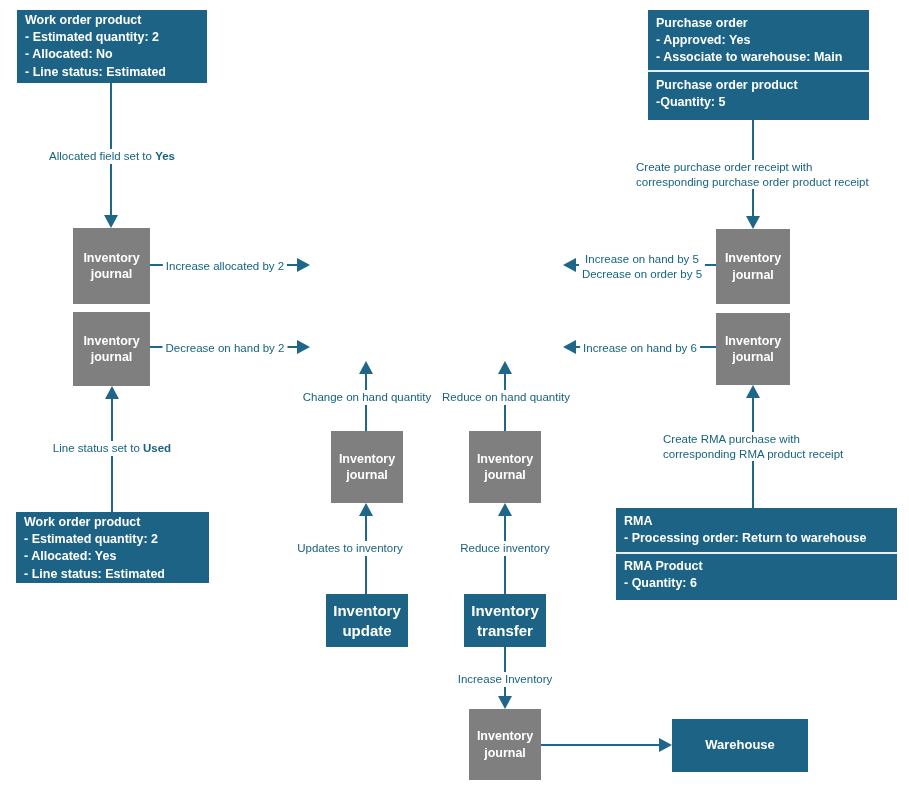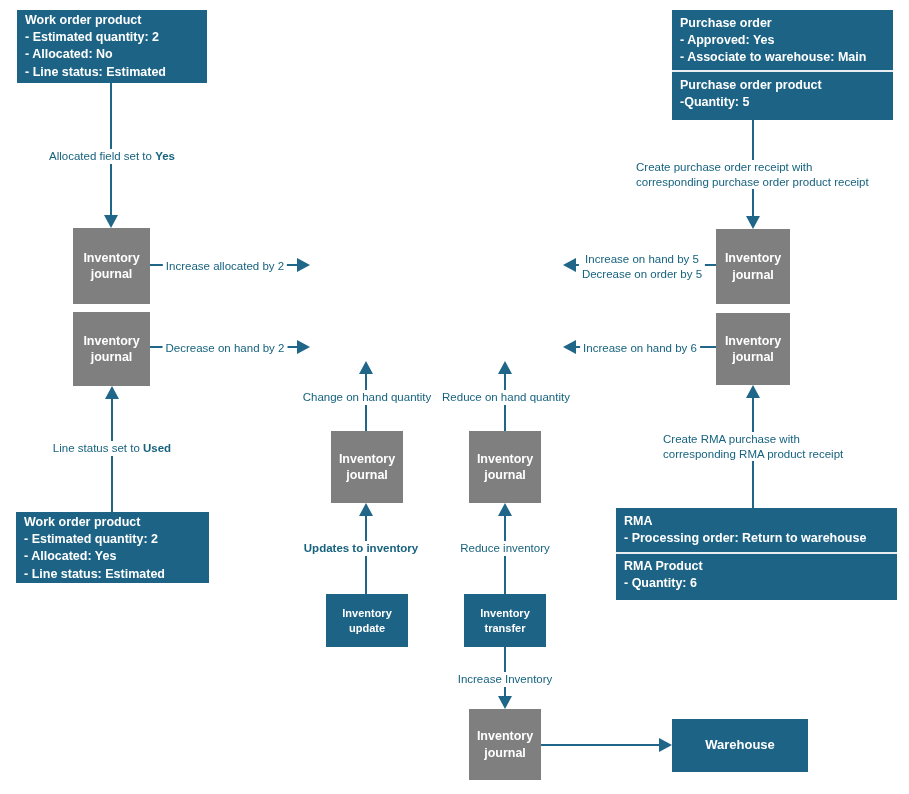--- a/index.html
+++ b/index.html
@@ -13,21 +13,21 @@
     background:#7f7f7f;display:flex;align-items:center;justify-content:center;
     text-align:center;font-size:12.5px;line-height:1.3;padding:20px;
   }
   .listbox{font-size:12.5px;line-height:17.2px;}
   .listbox .ln{white-space:nowrap;}
   .sect{box-sizing:border-box;padding:4px 8px 0 8px;}
   .divider{height:2px;background:#e9eef2;}
   .centerbox{display:flex;flex-direction:column;}
   .centerbox .hdr{height:56px;display:flex;justify-content:center;align-items:flex-start;padding-top:11px;font-size:13px;box-sizing:border-box;}
   .centerbox .bdy{flex:1;display:flex;justify-content:center;align-items:center;font-size:13px;}
-  .flexcenter{display:flex;align-items:center;justify-content:center;text-align:center;font-size:11px;line-height:1.3;}
+  .flexcenter{display:flex;align-items:center;justify-content:center;text-align:center;font-size:15px;line-height:1.3;}
   .vline,.hline{position:absolute;background:#1f6688;}
   .vline{width:2px;}
   .hline{height:2px;}
   .arr{position:absolute;width:0;height:0;}
   .arr.down{border-left:7px solid transparent;border-right:7px solid transparent;border-top:13px solid #1f6688;}
   .arr.up{border-left:7px solid transparent;border-right:7px solid transparent;border-bottom:13px solid #1f6688;}
   .arr.right{border-top:7px solid transparent;border-bottom:7px solid transparent;border-left:13px solid #1f6688;}
   .arr.left{border-top:7px solid transparent;border-bottom:7px solid transparent;border-right:13px solid #1f6688;}
   .lbl{
     position:absolute;background:#ffffff;color:#17637f;font-size:11.5px;
@@ -83,21 +83,21 @@
   <div class="hline" style="left:541px;top:744px;width:118px;"></div>
   <div class="arr right" style="left:659px;top:738px;"></div>
 
   <div class="node fill listbox" style="left:17px;top:10px;width:190px;height:73px;padding:2px 8px;">
     <div class="ln">Work order product</div>
     <div class="ln">- Estimated quantity: 2</div>
     <div class="ln">- Allocated: No</div>
     <div class="ln">- Line status: Estimated</div>
   </div>
 
-  <div class="node fill listbox" style="left:672px;top:10px;width:221px;height:110px;padding:0;">
+  <div class="node fill listbox" style="left:648px;top:10px;width:221px;height:110px;padding:0;">
     <div class="sect" style="height:60px;padding-top:5px;">
       <div class="ln">Purchase order</div>
       <div class="ln">- Approved: Yes</div>
       <div class="ln">- Associate to warehouse: Main</div>
     </div>
     <div class="divider"></div>
     <div class="sect" style="height:48px;padding-top:5px;">
       <div class="ln">Purchase order product</div>
       <div class="ln">-Quantity: 5</div>
     </div>
@@ -171,21 +171,21 @@
   <div class="lbl center" style="left:642px;top:252px;">
     <div>Increase on hand by 5</div>
     <div>Decrease on order by 5</div>
   </div>
 
   <div class="lbl center" style="left:640px;top:341px;">Increase on hand by 6</div>
 
   <div class="lbl center" style="left:367px;top:390px;">Change on hand quantity</div>
   <div class="lbl center" style="left:506px;top:390px;">Reduce on hand quantity</div>
 
-  <div class="lbl center" style="left:361px;top:541px;font-weight:bold;">Updates to inventory</div>
+  <div class="lbl center" style="left:350px;top:541px;">Updates to inventory</div>
   <div class="lbl center" style="left:505px;top:541px;">Reduce inventory</div>
 
   <div class="lbl center" style="left:112px;top:441px;">
     <span>Line status set to </span><b>Used</b>
   </div>
 
   <div class="lbl" style="left:660px;top:432px;">
     <div>Create RMA purchase with</div>
     <div>corresponding RMA product receipt</div>
   </div>

